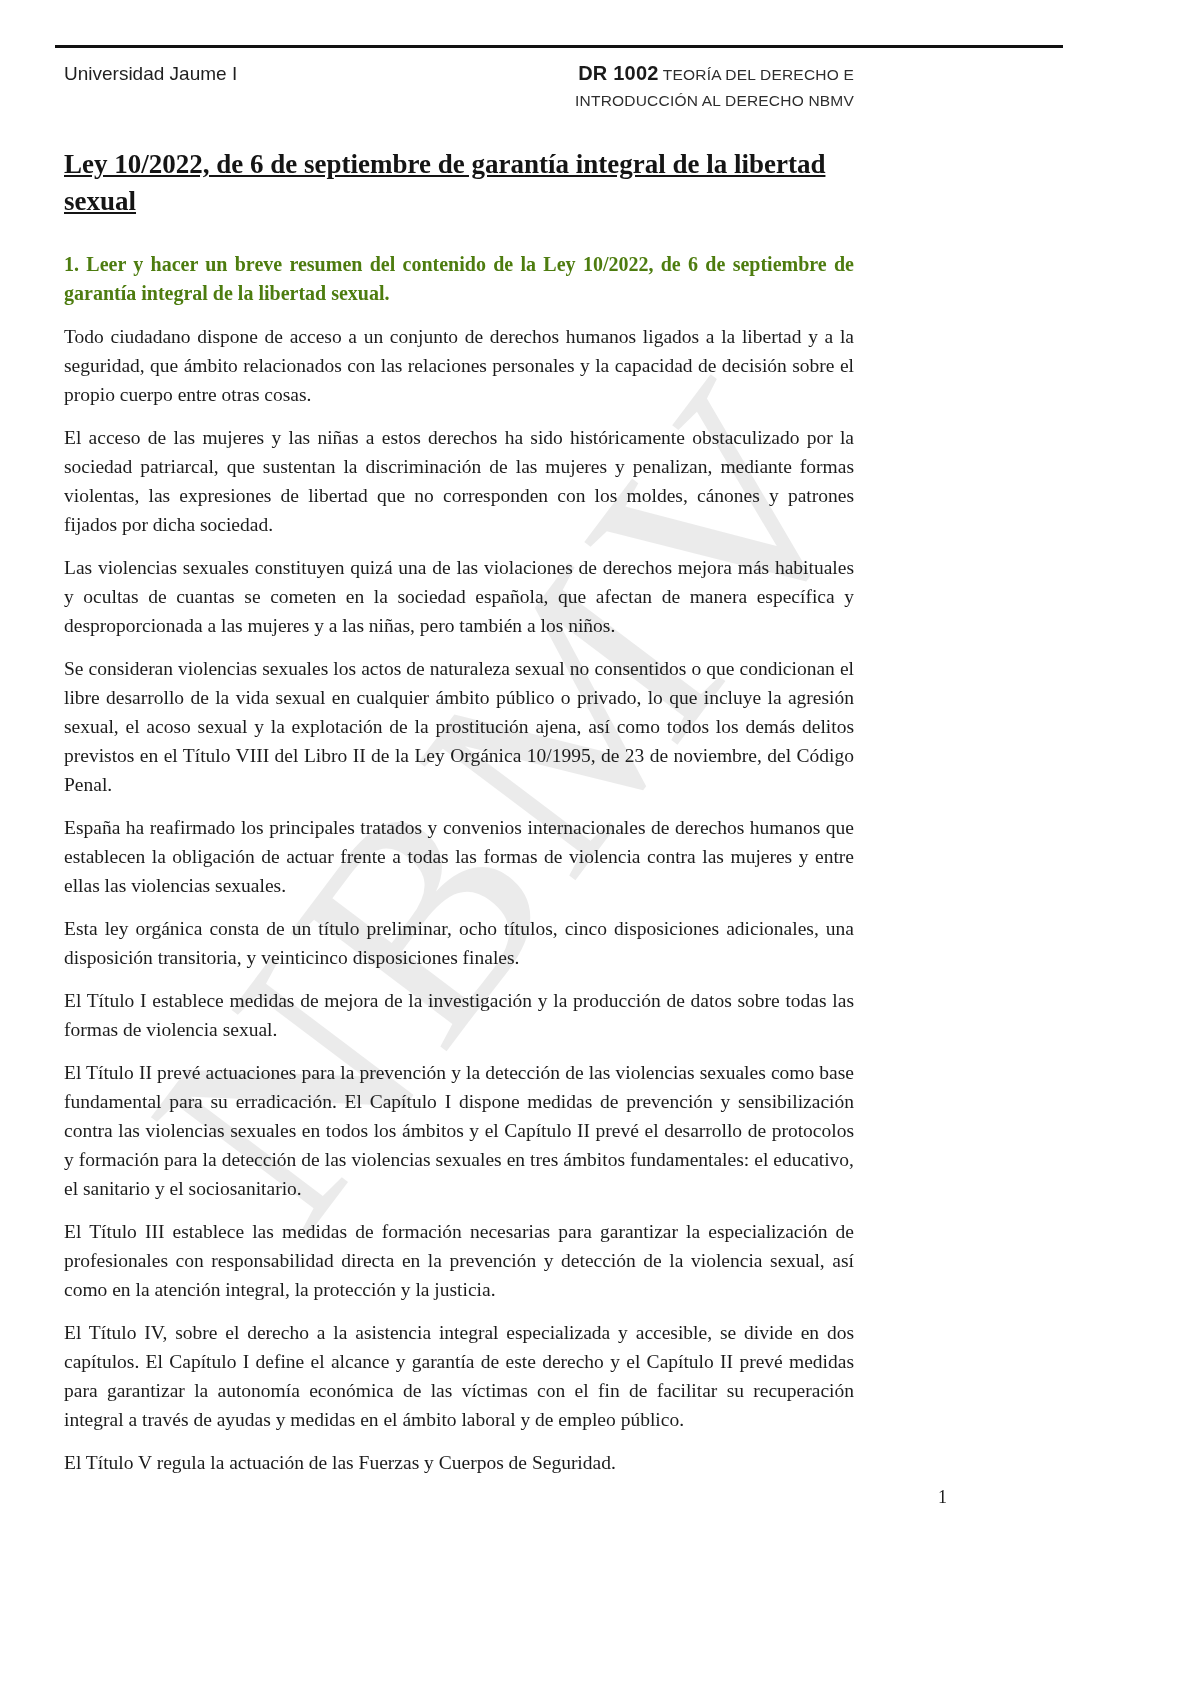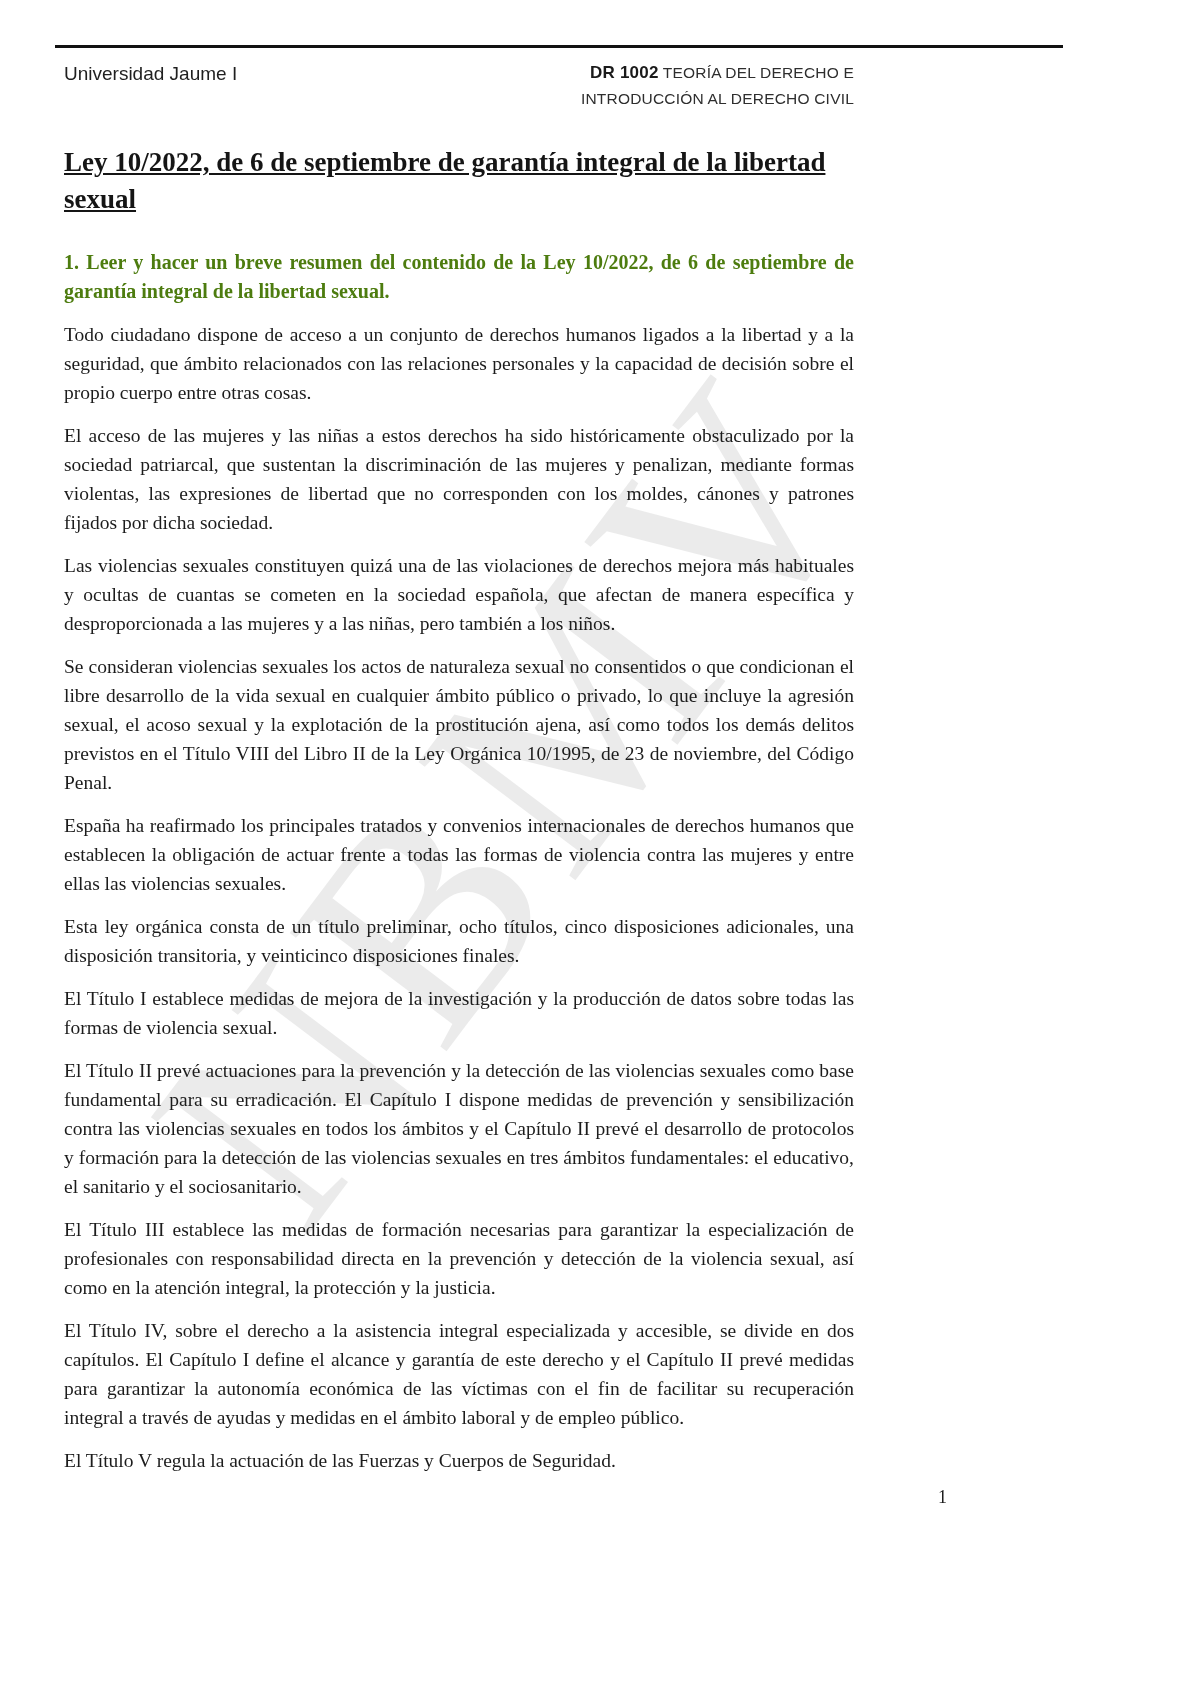--- a/index.html
+++ b/index.html
@@ -60,21 +60,21 @@
   }
   .header-right {
     text-align: right;
     font-size: 15.5px;
     line-height: 26px;
     color: #2e2e2e;
     letter-spacing: 0.2px;
   }
   .header-right .code {
     font-weight: bold;
-    font-size: 17px;
+    font-size: 20px;
     color: #1a1a1a;
   }
   .doc-title {
     font-size: 27px;
     font-weight: bold;
     line-height: 37px;
     text-align: left;
     text-decoration: underline;
     margin: 32px 0 0 0;
     color: #151515;
@@ -110,21 +110,21 @@
   <div class="watermark">NBMV</div>
 
   <div class="top-rule"></div>
 
   <div class="content">
 
     <div class="header">
       <div class="header-left">Universidad Jaume I</div>
       <div class="header-right">
         <div><span class="code">DR 1002</span> <span>TEORÍA DEL DERECHO E</span></div>
-        <div>INTRODUCCIÓN AL DERECHO CIVIL</div>
+        <div>INTRODUCCIÓN AL DERECHO NBMV</div>
       </div>
     </div>
 
     <h1 class="doc-title">Ley 10/2022, de 6 de septiembre de garantía integral de la libertad sexual</h1>
 
     <h2 class="section-heading">1. Leer y hacer un breve resumen del contenido de la Ley 10/2022, de 6 de septiembre de garantía integral de la libertad sexual.</h2>
 
     <div class="body-text">
       <p>Todo ciudadano dispone de acceso a un conjunto de derechos humanos ligados a la libertad y a la seguridad, que ámbito relacionados con las relaciones personales y la capacidad de decisión sobre el propio cuerpo entre otras cosas.</p>
       <p>El acceso de las mujeres y las niñas a estos derechos ha sido históricamente obstaculizado por la sociedad patriarcal, que sustentan la discriminación de las mujeres y penalizan, mediante formas violentas, las expresiones de libertad que no corresponden con los moldes, cánones y patrones fijados por dicha sociedad.</p>

